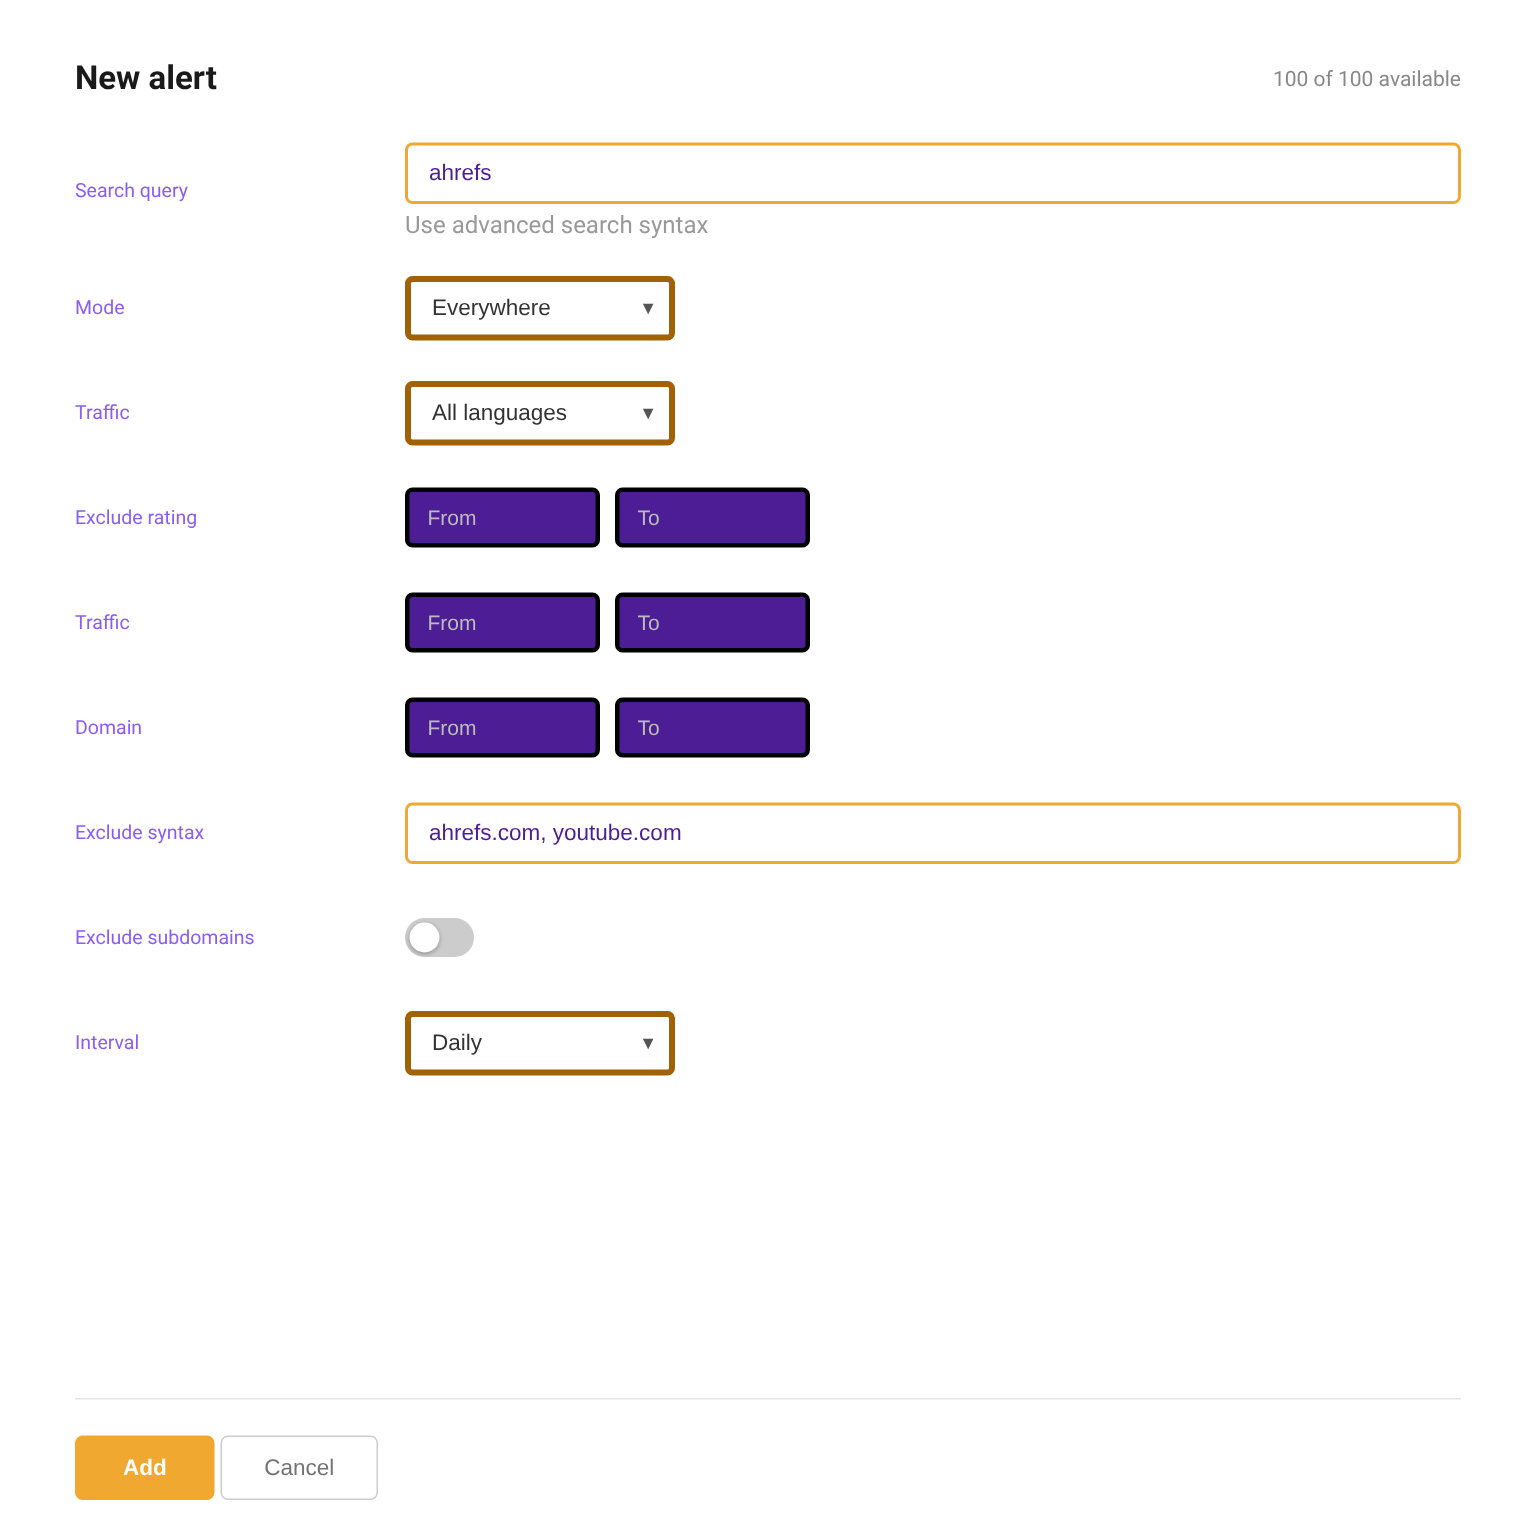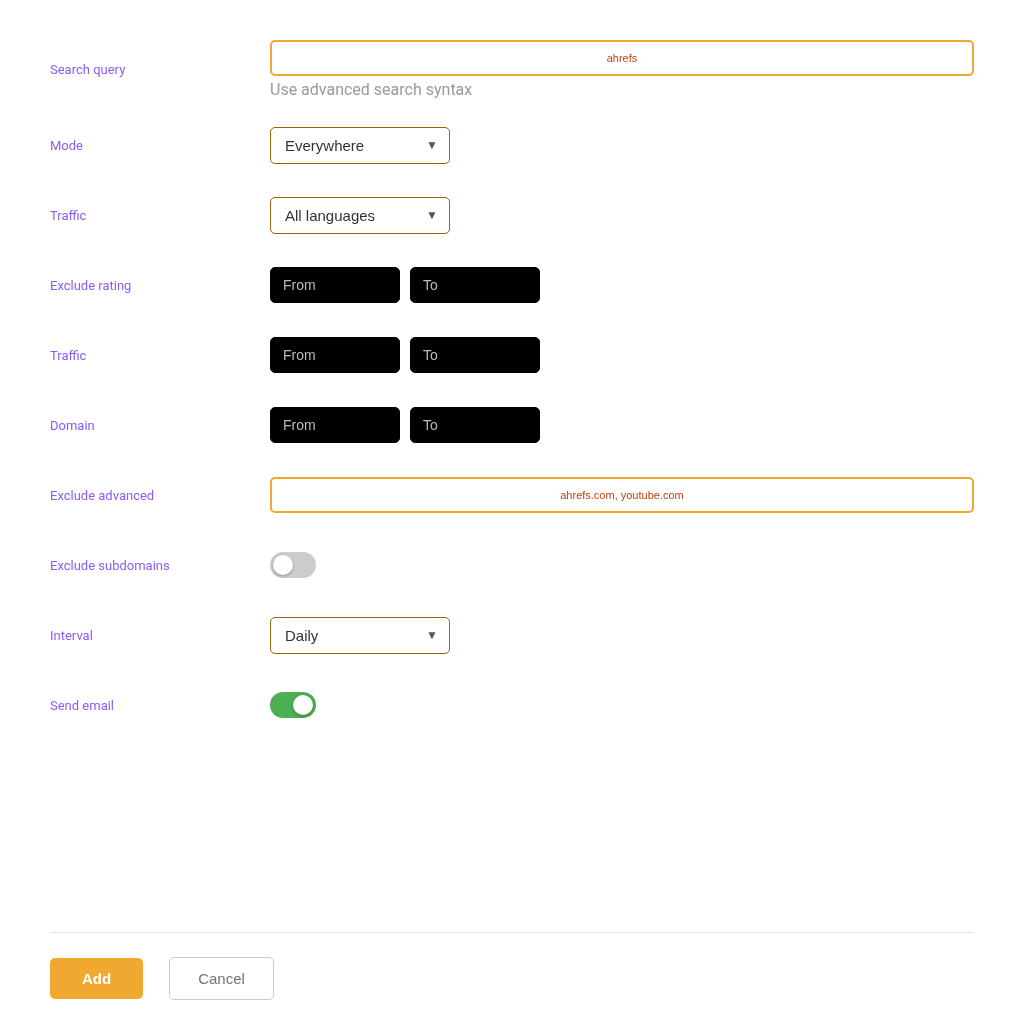--- a/index.html
+++ b/index.html
@@ -50,42 +50,41 @@
       font-size: 13px;
       color: #8b5cf6;
       flex-shrink: 0;
     }
     .form-control {
       flex: 1;
     }
     .text-input {
       width: 100%;
       padding: 10px 14px;
-      font-size: 11px;
+      font-size: 15px;
       border: 2px solid #f0a830;
       border-radius: 5px;
       outline: none;
-      color: #c2410c;
-      text-align: center;
+      color: #4c1d95;
     }
     .hint-text {
       font-size: 16px;
       color: #999;
       margin-top: 4px;
     }
     .select-wrapper {
       position: relative;
       display: inline-block;
     }
     .select-wrapper select {
       appearance: none;
       -webkit-appearance: none;
       padding: 9px 36px 9px 14px;
       font-size: 15px;
-      border: 1px solid #a16207;
+      border: 4px solid #a16207;
       border-radius: 5px;
       background: #fff;
       color: #333;
       cursor: pointer;
       outline: none;
       min-width: 180px;
     }
     .select-arrow {
       position: absolute;
       right: 12px;
@@ -96,25 +95,25 @@
       color: #555;
     }
     .range-inputs {
       display: flex;
       gap: 10px;
     }
     .range-input {
       width: 130px;
       padding: 9px 12px;
       font-size: 14px;
-      border: 1px solid #000000;
+      border: 3px solid #000000;
       border-radius: 5px;
       color: #aaa;
       outline: none;
-      background: #000000;
+      background: #4c1d95;
     }
     .range-input::placeholder {
       color: #bbb;
     }
     .toggle-wrapper {
       display: flex;
       align-items: center;
     }
     .toggle {
       position: relative;
@@ -158,22 +157,21 @@
       left: 23px;
     }
     .divider {
       height: 1px;
       background: #e5e5e5;
       margin: 20px 0 0 0;
     }
     .footer {
       padding: 24px 0;
       display: flex;
-      gap: 26px;
-      align-items: center;
+      gap: 4px;
     }
     .btn-add {
       padding: 12px 32px;
       background: #f0a830;
       color: #fff;
       font-size: 15px;
       font-weight: 600;
       border: none;
       border-radius: 5px;
       cursor: pointer;
@@ -188,20 +186,24 @@
       cursor: pointer;
     }
     .search-query-group {
       flex: 1;
     }
   </style>
 </head>
 <body>
 
 <div class="dialog">
+  <div class="header">
+    <span class="title">New alert</span>
+    <span class="availability">100 of 100 available</span>
+  </div>
 
   <div class="form-body">
 
     <div class="form-row">
       <label class="form-label">Search query</label>
       <div class="form-control search-query-group">
         <input type="text" class="text-input" value="ahrefs" style="">
         <div class="hint-text">Use advanced search syntax</div>
       </div>
     </div>
@@ -261,21 +263,21 @@
       <label class="form-label">Domain</label>
       <div class="form-control">
         <div class="range-inputs">
           <input type="number" class="range-input" placeholder="From" style="">
           <input type="number" class="range-input" placeholder="To" style="">
         </div>
       </div>
     </div>
 
     <div class="form-row">
-      <label class="form-label">Exclude advanced</label>
+      <label class="form-label">Exclude syntax</label>
       <div class="form-control">
         <input type="text" class="text-input" value="ahrefs.com, youtube.com" style="">
       </div>
     </div>
 
     <div class="form-row">
       <label class="form-label">Exclude subdomains</label>
       <div class="form-control">
         <div class="toggle-wrapper">
           <label class="toggle toggle-off">
@@ -293,31 +295,20 @@
           <select>
             <option>Daily</option>
             <option>Weekly</option>
             <option>Monthly</option>
           </select>
           <span class="select-arrow">▼</span>
         </div>
       </div>
     </div>
 
-    <div class="form-row">
-      <label class="form-label">Send email</label>
-      <div class="form-control">
-        <div class="toggle-wrapper">
-          <label class="toggle toggle-on">
-            <input type="checkbox" checked="" style="">
-            <span class="toggle-slider"></span>
-          </label>
-        </div>
-      </div>
-    </div>
 
   </div>
 
   <div class="divider"></div>
   <div class="footer">
     <button class="btn-add">Add</button>
     <button class="btn-cancel">Cancel</button>
   </div>
 </div>
 

